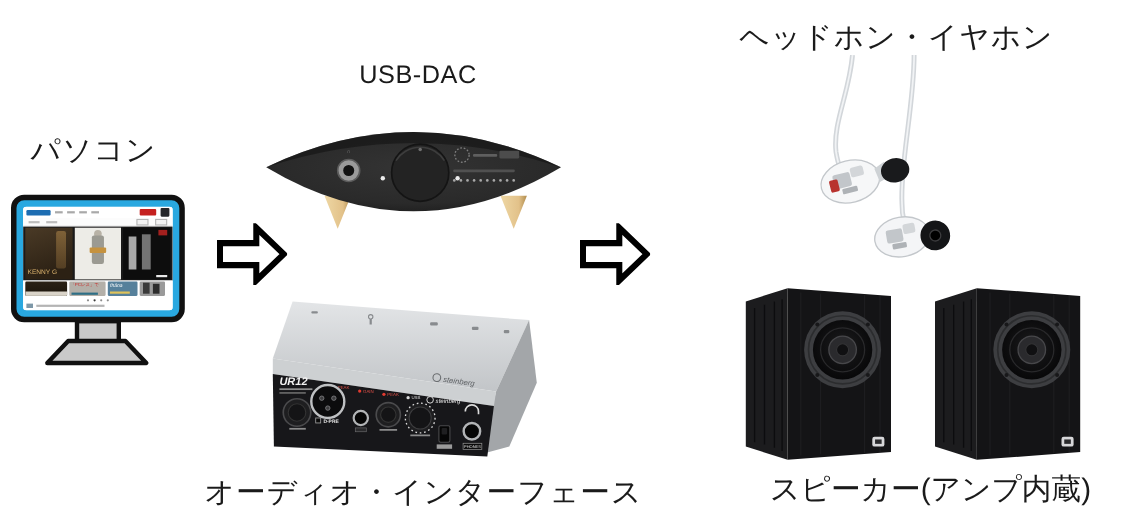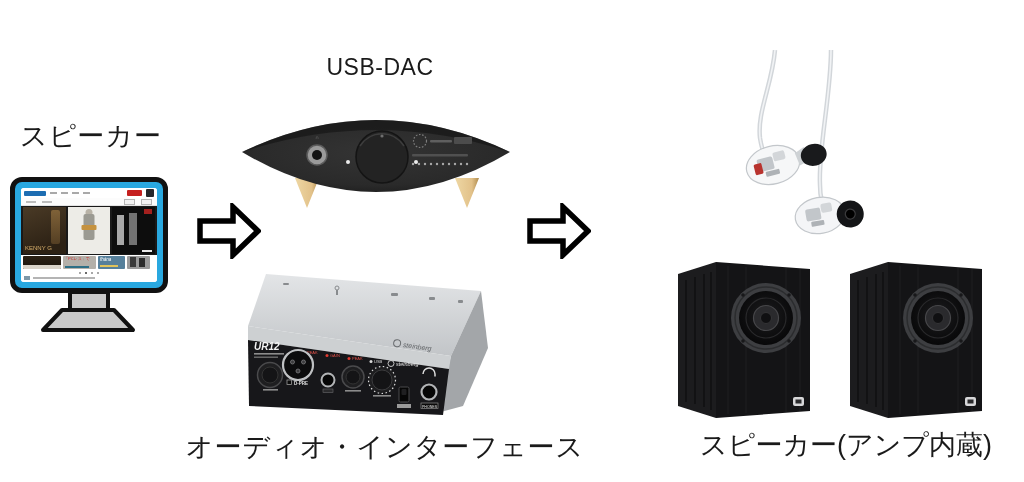--- a/index.html
+++ b/index.html
@@ -64,22 +64,23 @@
   .foot-ico{width:6px;height:4px;background:#7e98a8;}
   .foot-dash{height:2px;background:#b4b4b4;}
   
   .abs{position:absolute;}
 </style>
 </head>
 <body>
 
 <div class="stage">
 
-  <div class="label" style="left:20px;top:118px;width:130px;font-size:27px;">スピーカー</div>
+  <div class="label" style="left:20px;top:118px;width:130px;font-size:27px;">パソコン</div>
   <div class="label" style="left:298px;top:54px;width:164px;font-size:23px;letter-spacing:0.5px;">USB-DAC</div>
+  <div class="label" style="left:653px;top:16px;width:324px;font-size:27px;">ヘッドホン・イヤホン</div>
   <div class="label" style="left:178px;top:429px;width:414px;font-size:27px;">オーディオ・インターフェース</div>
   <div class="label" style="left:672px;top:427px;width:348px;font-size:27px;letter-spacing:0;">スピーカー(アンプ内蔵)</div>
 
   <div class="monitor">
     <div class="screen">
       <div class="site-header">
         <div class="logo-chip"></div>
         <div class="nav-dash"></div>
         <div class="nav-dash"></div>
         <div class="nav-dash"></div>

